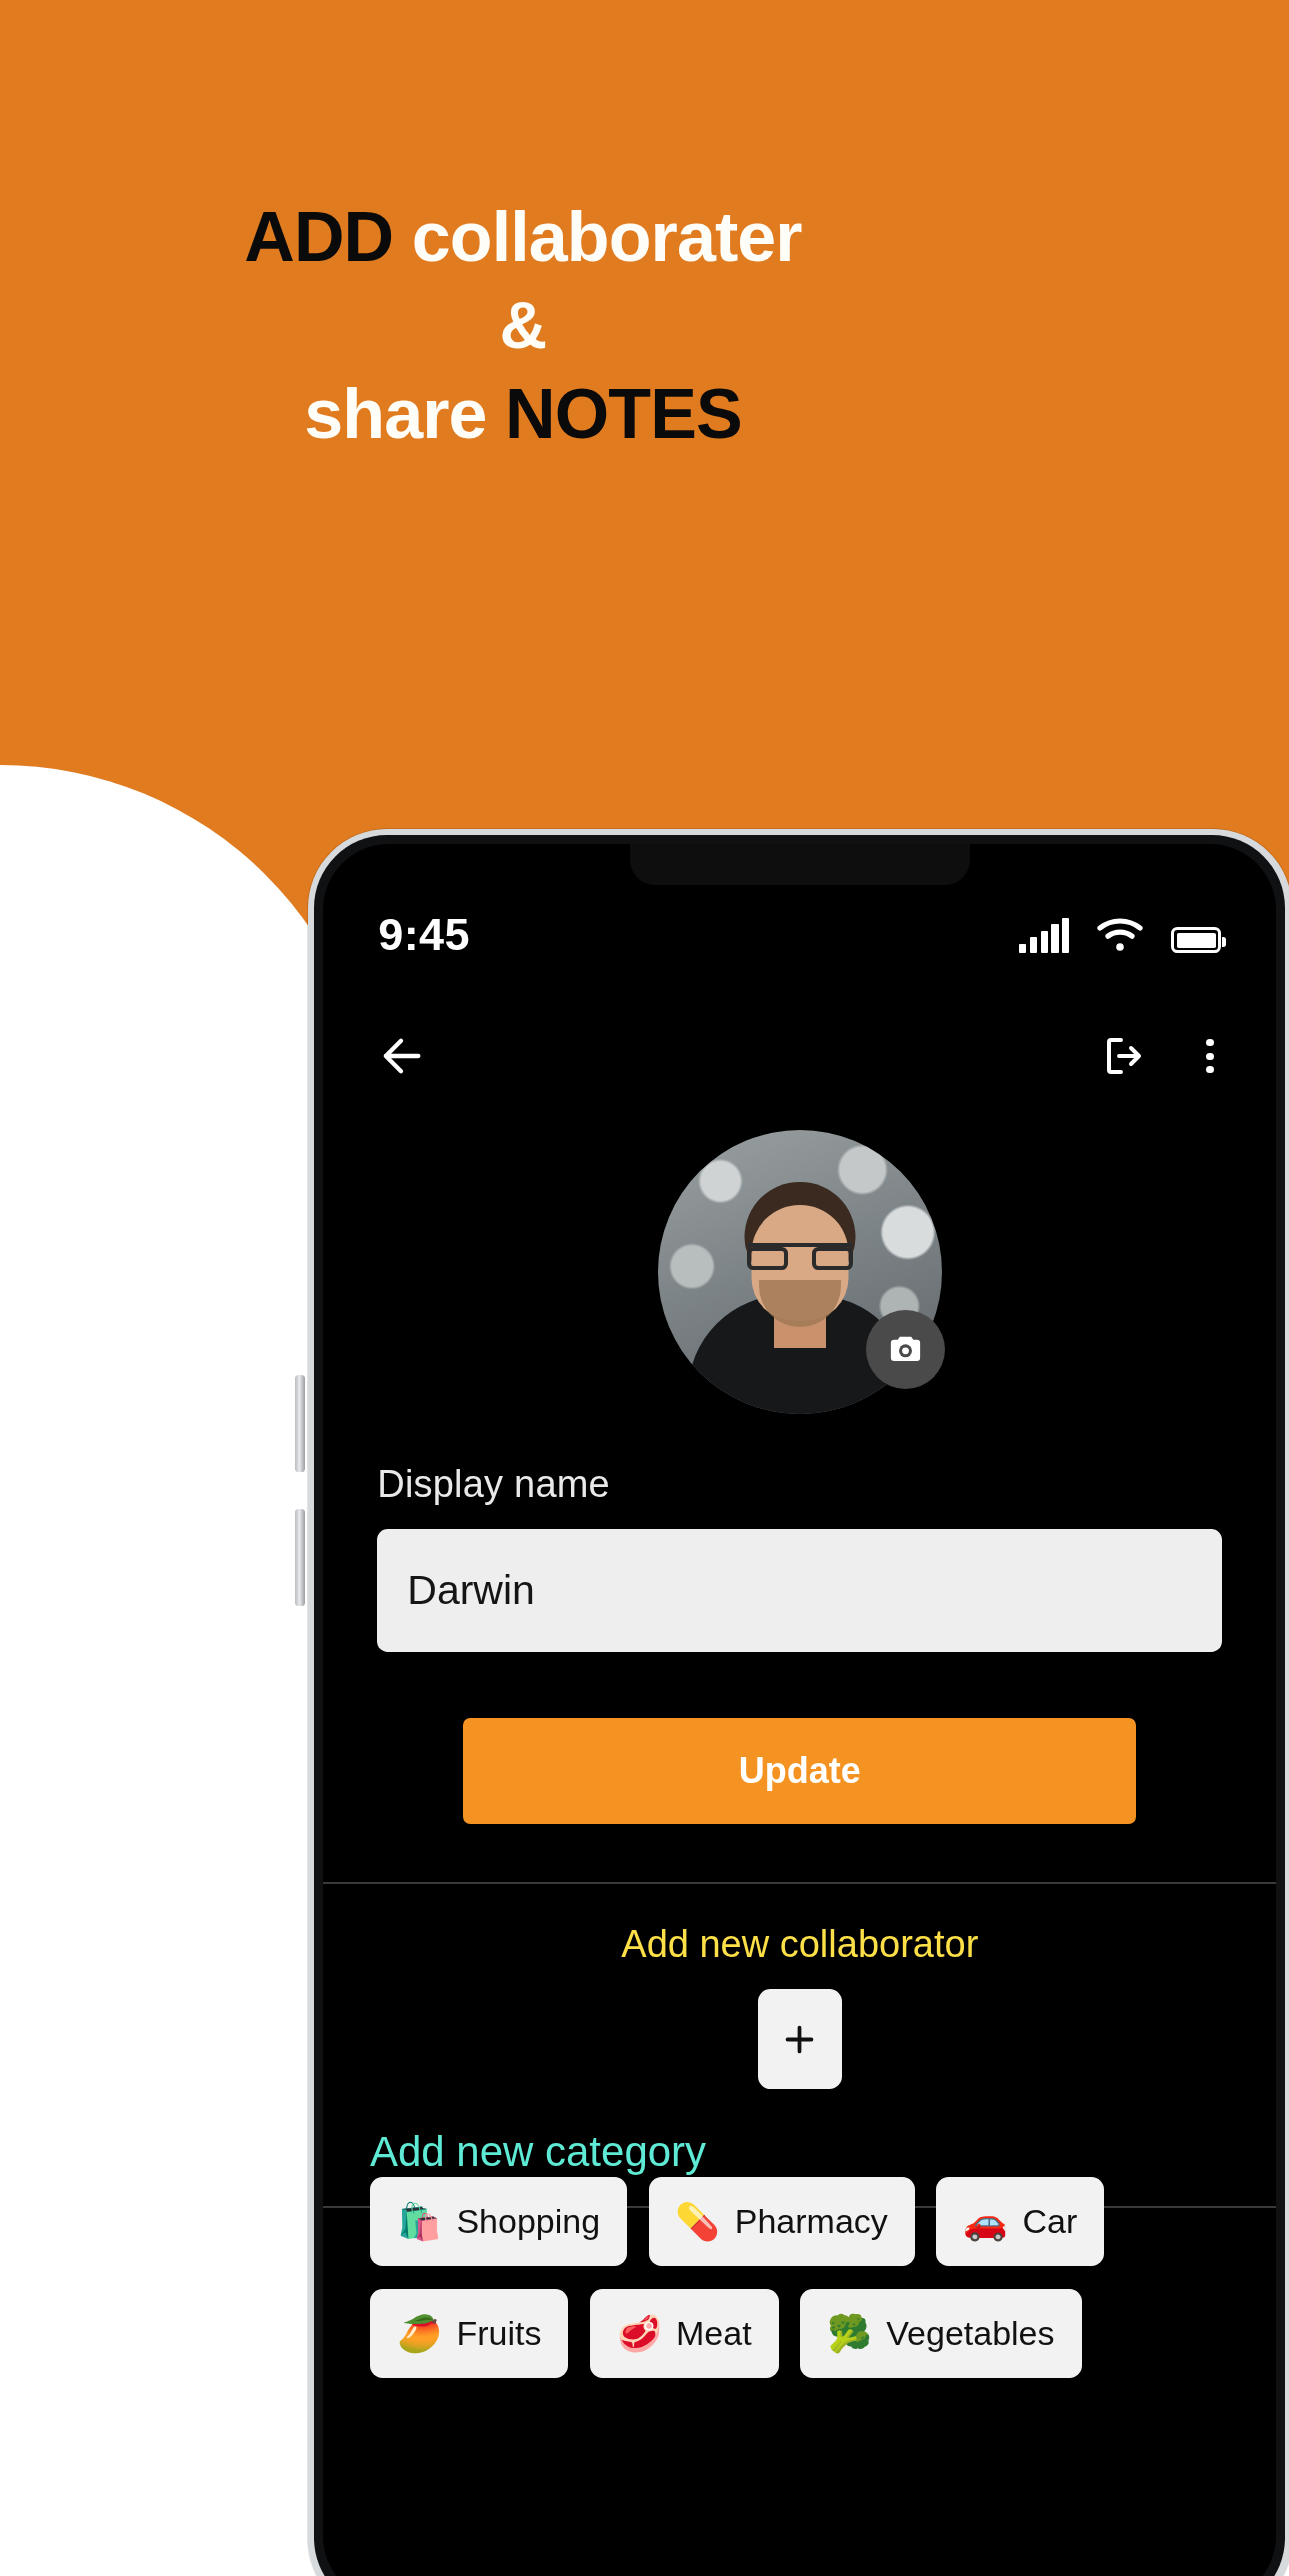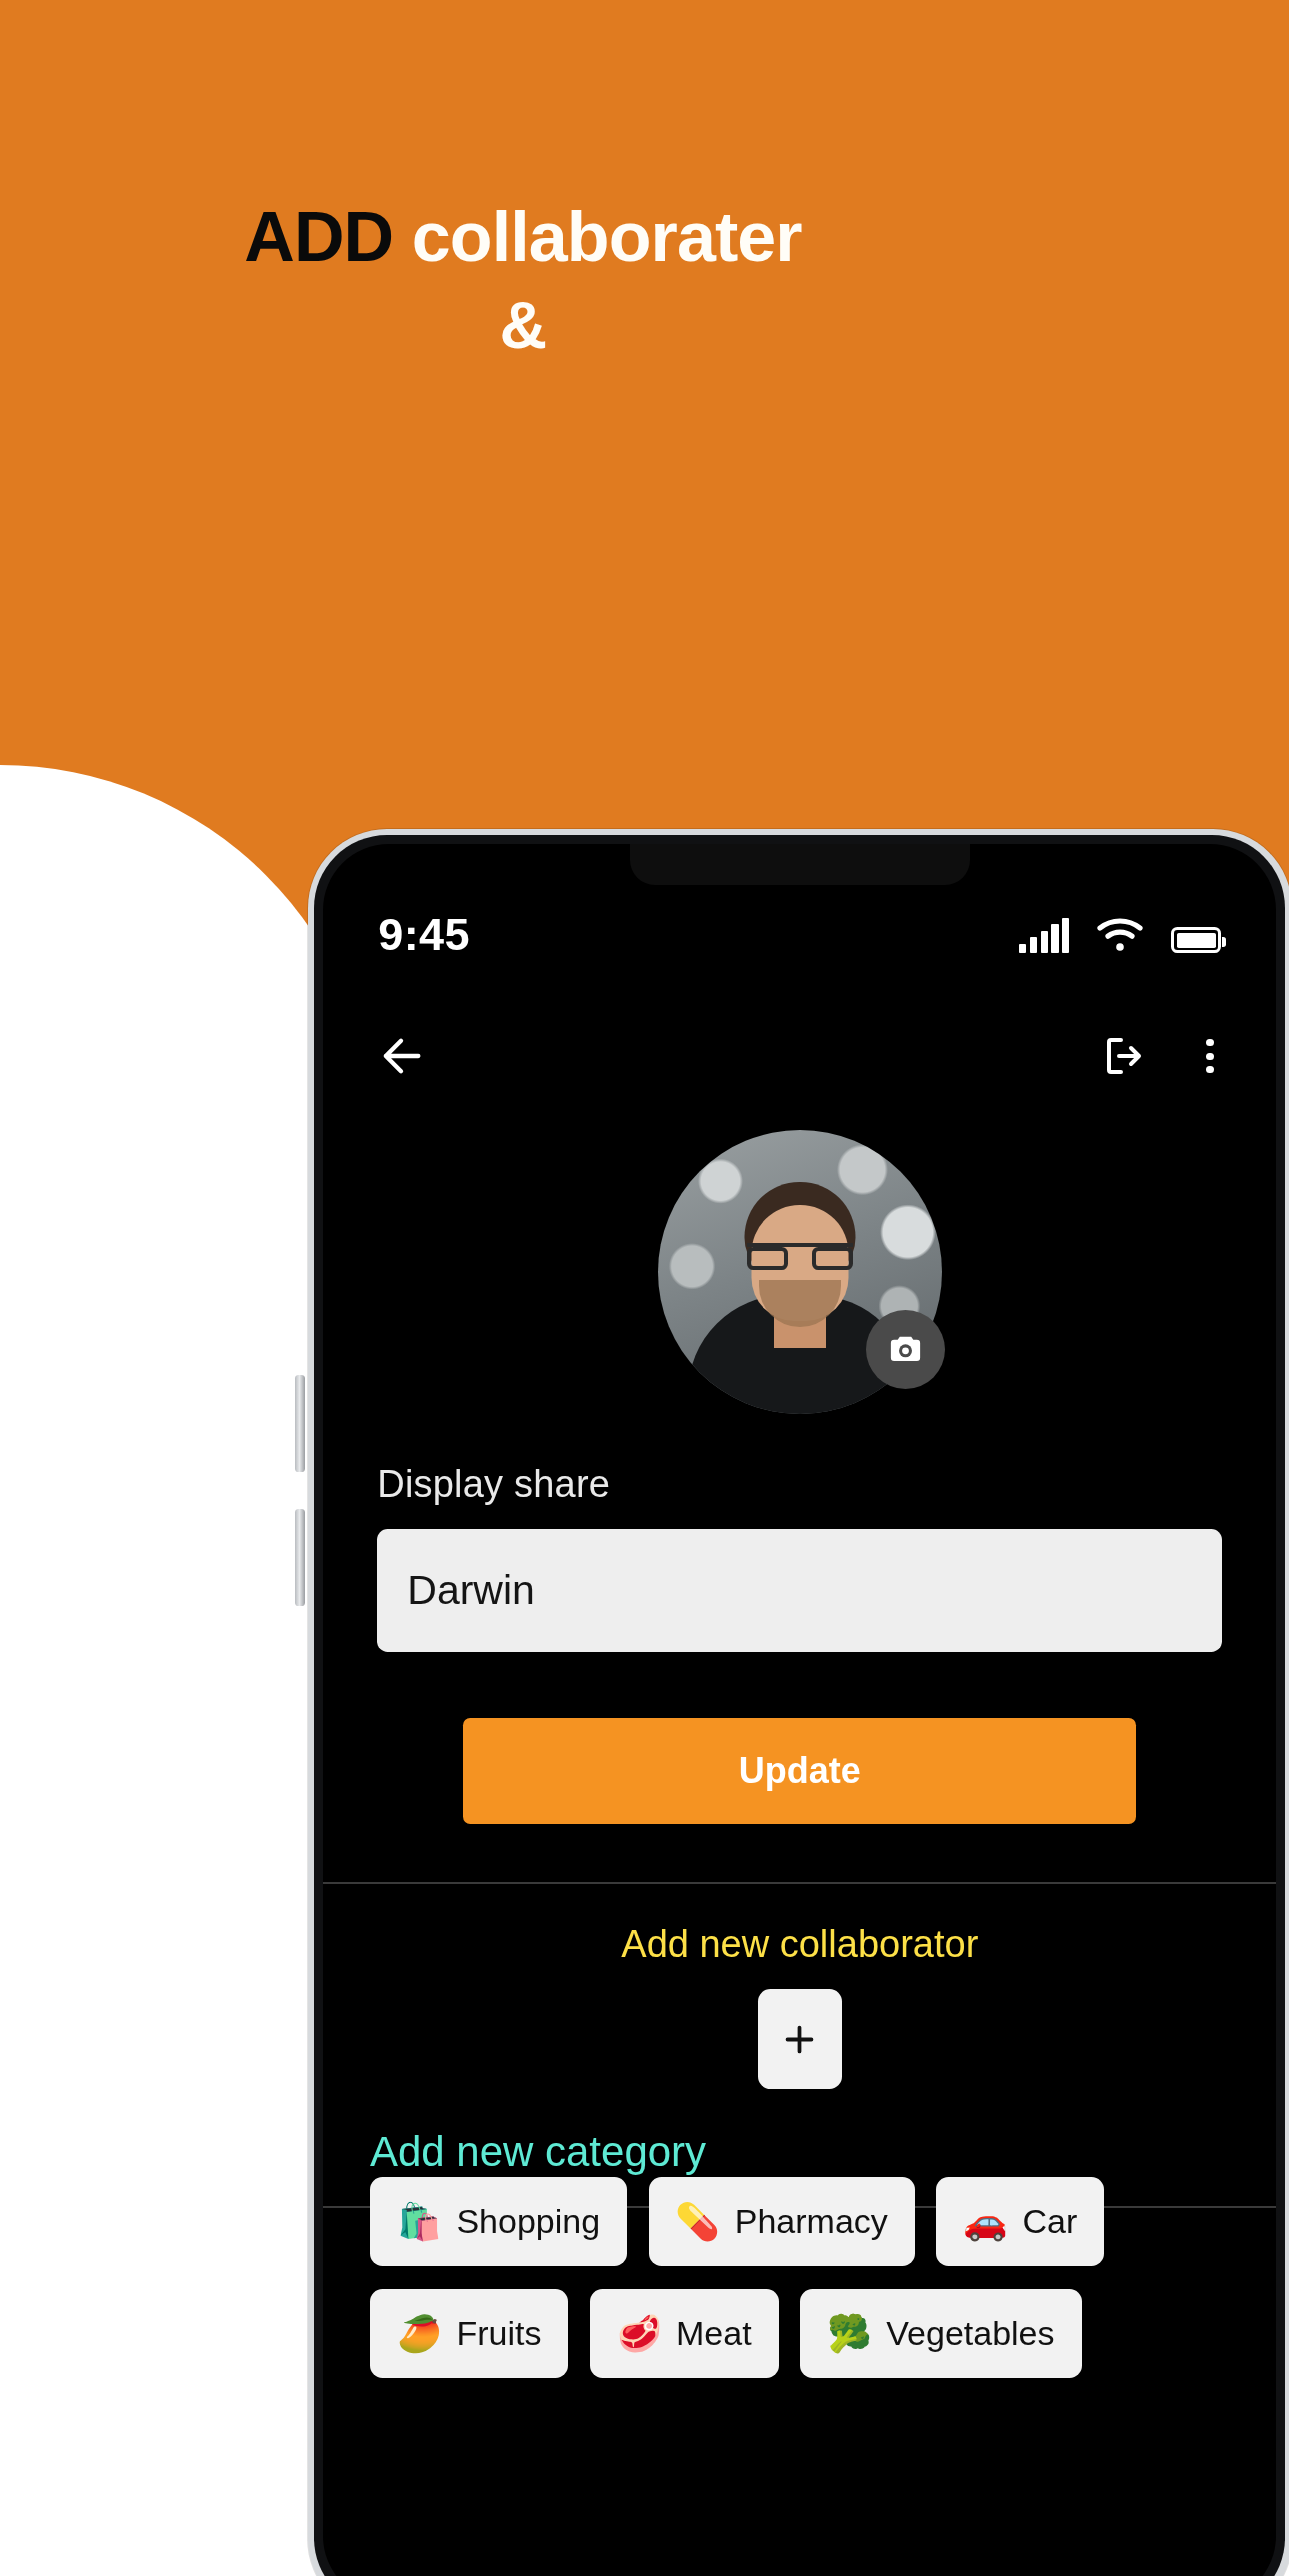--- a/index.html
+++ b/index.html
@@ -422,20 +422,23 @@
   <div class="orange-cut-left"></div>
   <div class="orange-cut-right"></div>
   <div class="orange-diag"></div>
 
   <div class="headline">
     <span class="line l1">
       <span class="hl-dark">ADD </span><span class="hl-light">collaborater</span>
     </span>
     <span class="line l2">
       <span class="hl-light">&amp;</span>
+    </span>
+    <span class="line l3">
+      <span class="hl-light">share </span><span class="hl-dark">NOTES</span>
     </span>
   </div>
 
   <div class="phone-wrap">
 
     <div class="btn-side btn-vol-up"></div>
     <div class="btn-side btn-vol-down"></div>
     <div class="btn-side btn-power"></div>
 
     <div class="phone-frame">
@@ -503,21 +506,21 @@
                 <svg width="39" height="39" viewBox="0 0 24 24">
                   <path d="M3 8a2 2 0 0 1 2-2h2.2l1.3-1.8h7l1.3 1.8H19a2 2 0 0 1 2 2v9a2 2 0 0 1-2 2H5a2 2 0 0 1-2-2V8z" fill="#ffffff"></path>
                   <circle cx="12" cy="12.8" r="4" fill="#4a4a4a"></circle>
                   <circle cx="12" cy="12.8" r="2.1" fill="#ffffff"></circle>
                 </svg>
               </div>
             </div>
           </div>
 
           <div class="form-zone">
-            <div class="field-label">Display share</div>
+            <div class="field-label">Display name</div>
             <div class="text-input" placeholder="Display name">Darwin</div>
             <div class="update-btn">Update</div>
           </div>
 
           <div class="collab-zone">
             <div class="divider"></div>
             <div class="collab-inner">
               <div class="collab-title">Add new collaborator</div>
               <div class="plus-btn">
                 <svg width="41" height="41" viewBox="0 0 24 24">

